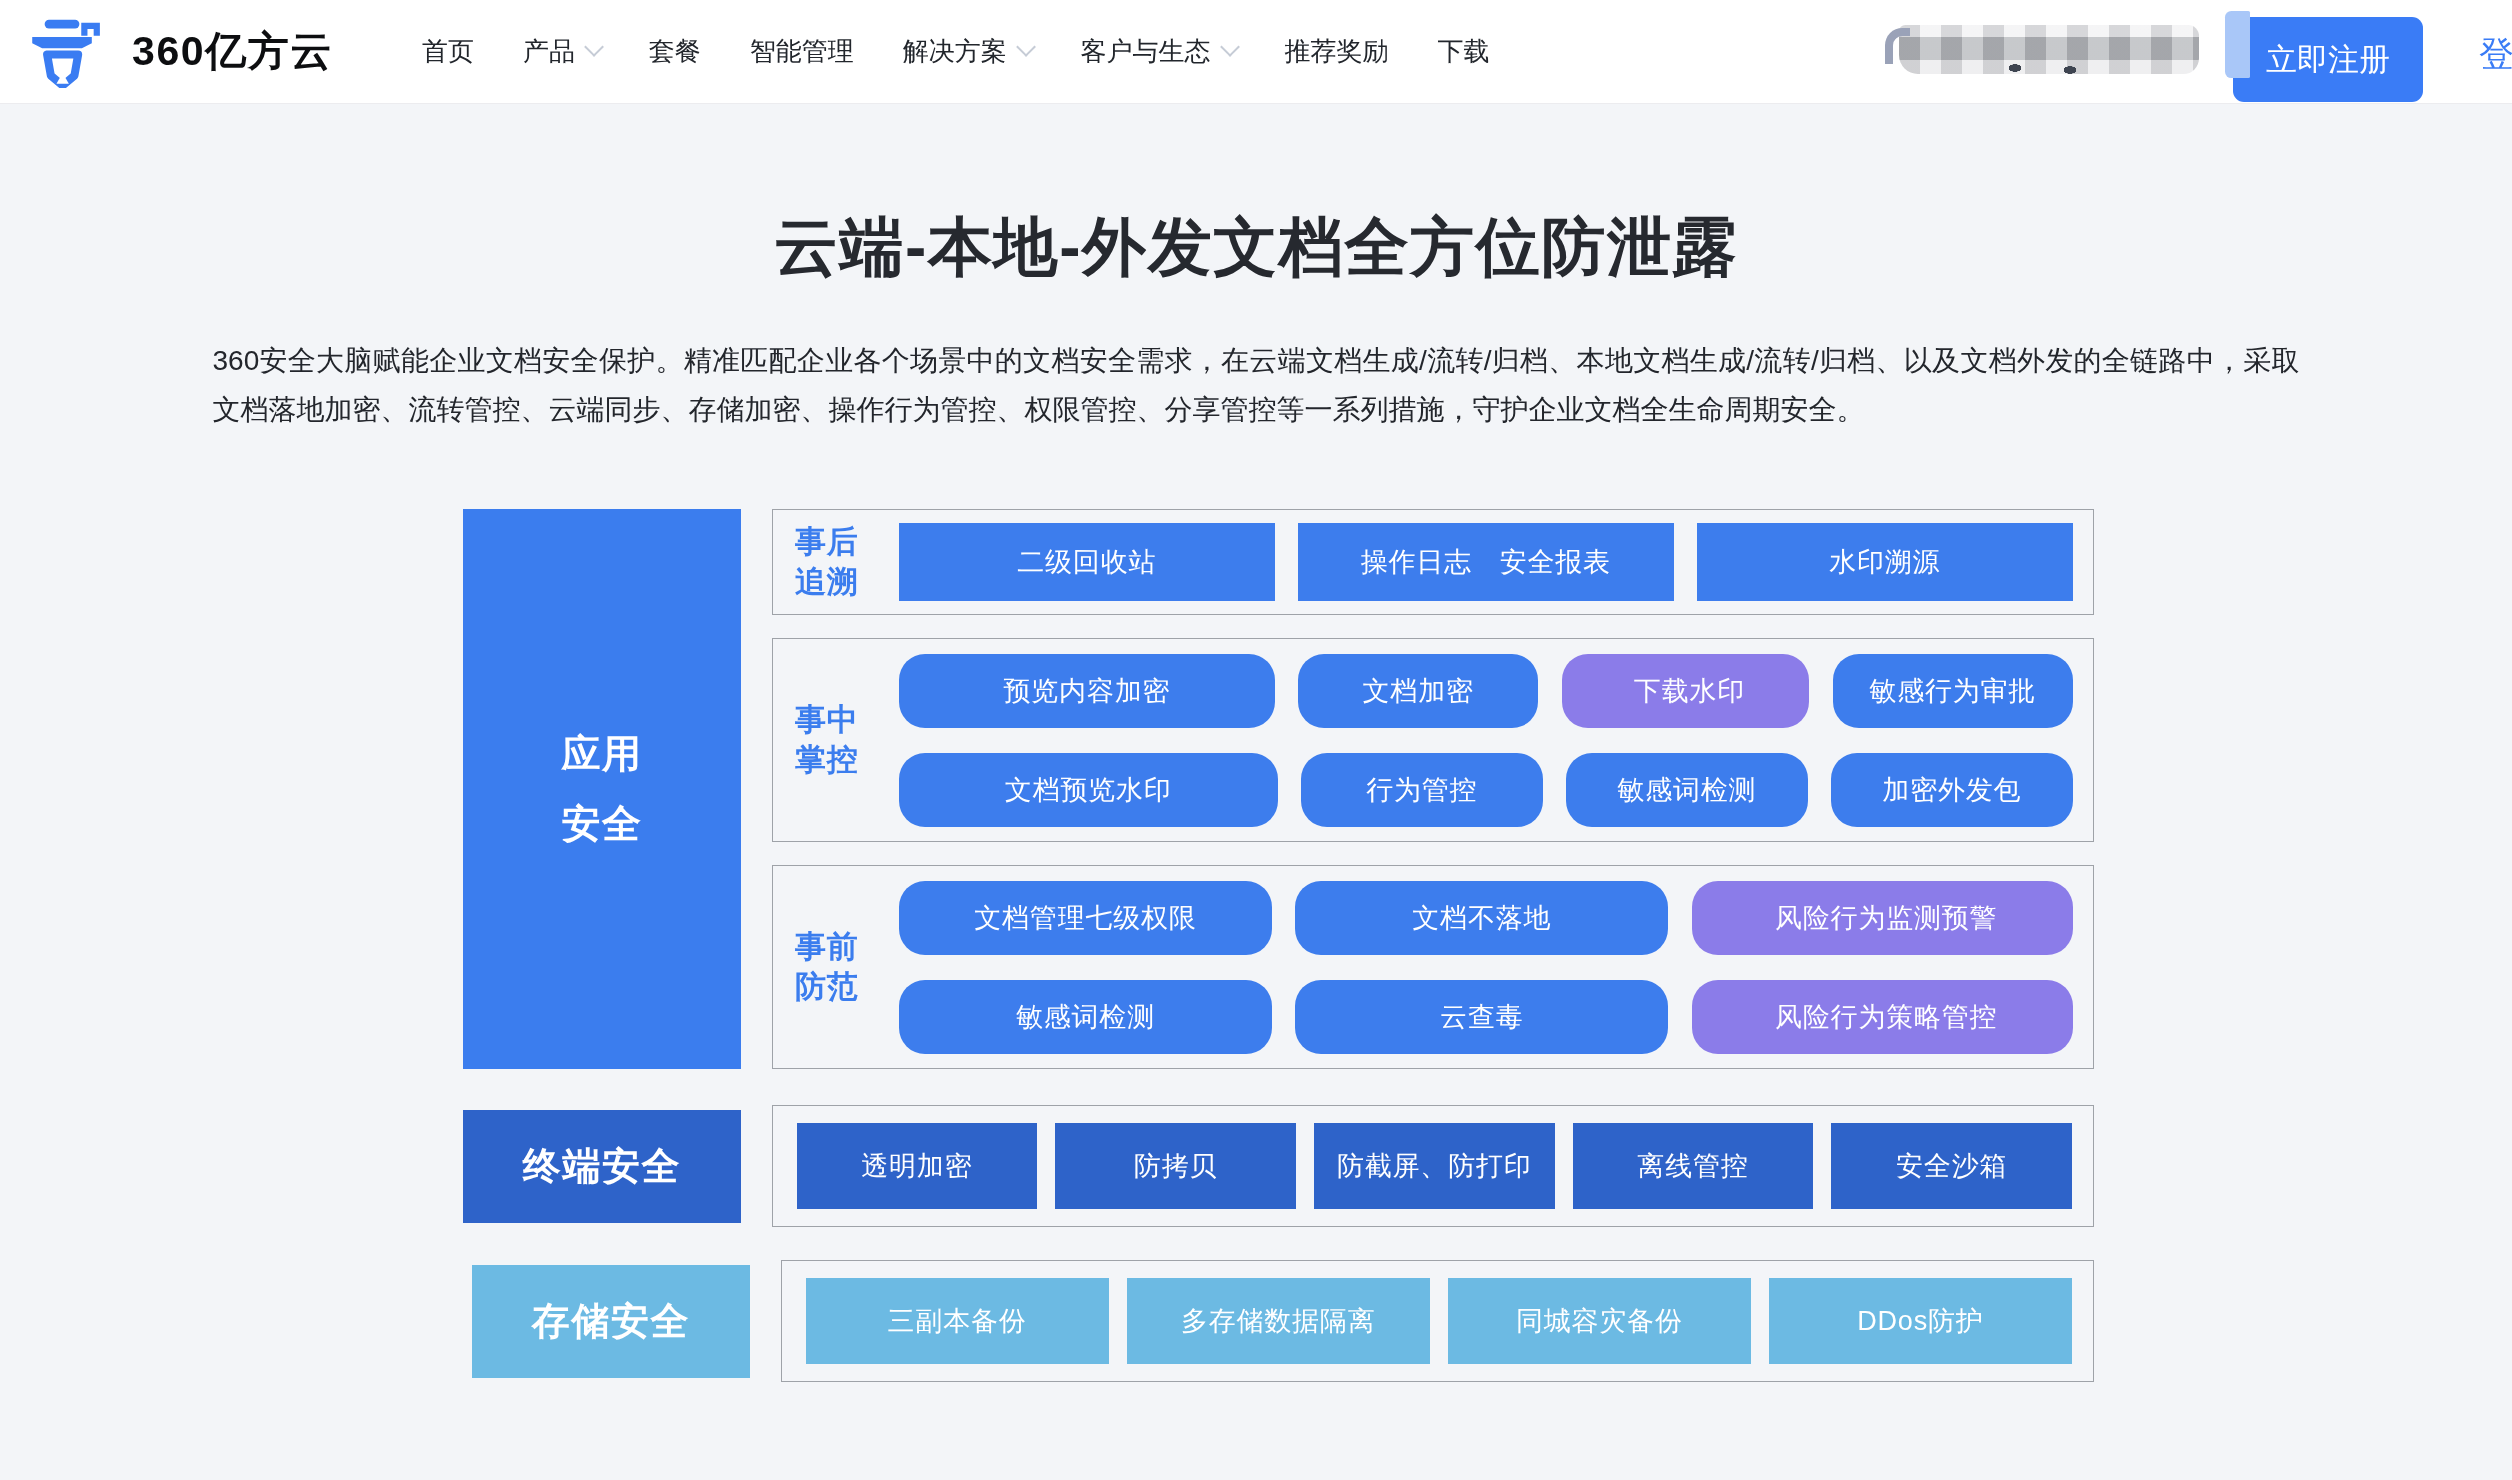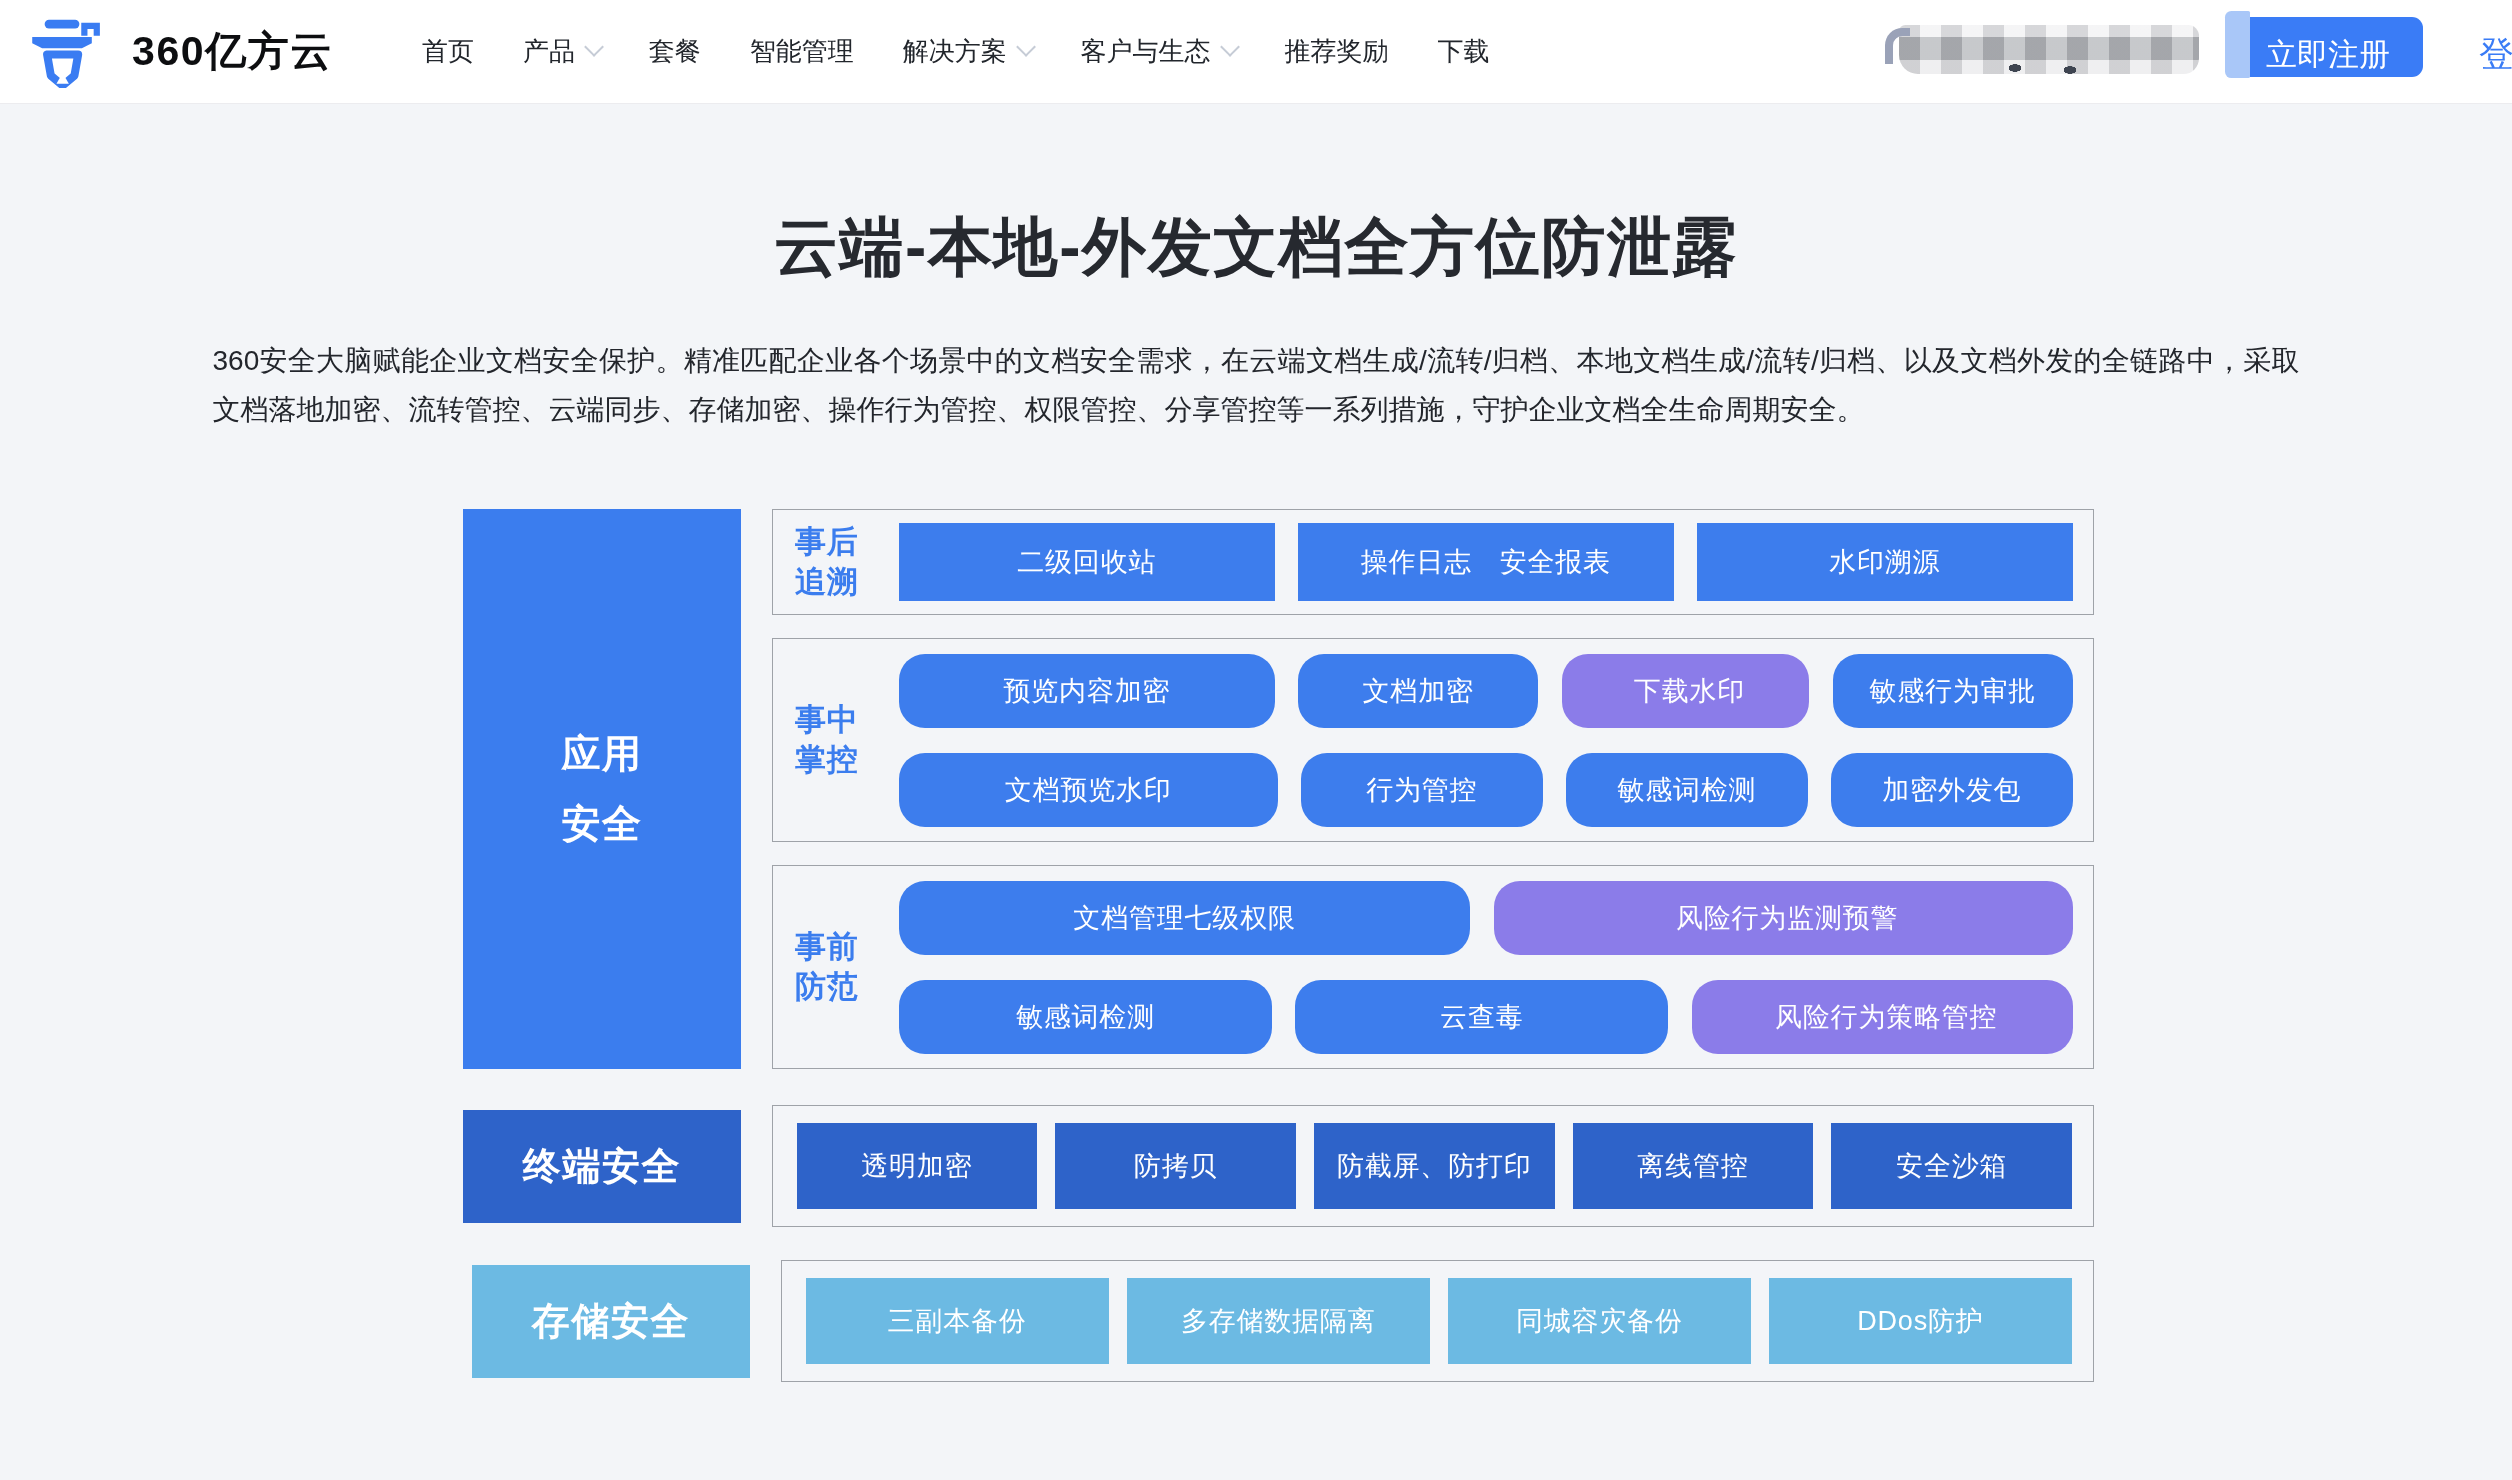--- a/index.html
+++ b/index.html
@@ -29,23 +29,23 @@
       radial-gradient(ellipse 10.2px 6.3px at 116px 43px, #3e4450 60%, rgba(0,0,0,0) 61%),
       radial-gradient(ellipse 10.2px 6.3px at 171px 45px, #3e4450 60%, rgba(0,0,0,0) 61%),
       repeating-linear-gradient(90deg, rgba(110,112,118,0.20) 0 21px, rgba(255,255,255,0.28) 21px 42px),
       linear-gradient(180deg,#f1f1f3 0 11.8px,#b2b4b8 11.8px 35px,#e9e9eb 35px 49px);
   }
   .redacted-phone::before{ 
     content:"";position:absolute;left:-14px;top:3.1px;width:17.3px;height:28px;
     border:8.6px solid #9aa2b8;border-right:none;border-bottom:none;border-radius:17.3px 0 0 0;
   }
   .register-btn{
-    position:absolute;left:2233px;top:17.3px;width:190px;height:60px;border-radius:11px;
+    position:absolute;left:2233px;top:17.3px;width:190px;height:85px;border-radius:11px;
     background:var(--accent-blue,#3a7cf6);color:#fff;font-size:31px;
-    display:flex;align-items:flex-end;justify-content:center;cursor:pointer;border:none;
+    display:flex;align-items:center;justify-content:center;cursor:pointer;border:none;
   }
   .mosaic-tail{position:absolute;left:-7.8px;top:-6.3px;width:25px;height:67px;background:#a9c7f8;border-radius:6.3px 1.6px 1.6px 6.3px;}
   .login-link{position:absolute;left:2479px;top:31px;font-size:35px;color:var(--accent-blue,#3a7cf6);cursor:pointer;white-space:nowrap;}
   
   .hero-title{
     margin:106px 0 0 0;text-align:center;font-size:64px;line-height:74px;
     font-weight:800;color:#26292f;letter-spacing:1.6px;
   }
   .hero-desc{
     width:2087px;margin:52px auto 0;font-size:28px;line-height:49px;
@@ -194,20 +194,21 @@
           </div>
         </div>
       </div>
 
       <div class="group h2">
         <div class="group-label">事前
 防范</div>
         <div class="grid">
           <div class="row">
             <div class="cell eq">文档管理七级权限</div>
+            <div class="cell eq">文档不落地</div>
             <div class="cell eq purple">风险行为监测预警</div>
           </div>
           <div class="row">
             <div class="cell eq">敏感词检测</div>
             <div class="cell eq">云查毒</div>
             <div class="cell eq purple">风险行为策略管控</div>
           </div>
         </div>
       </div>
     </div>

